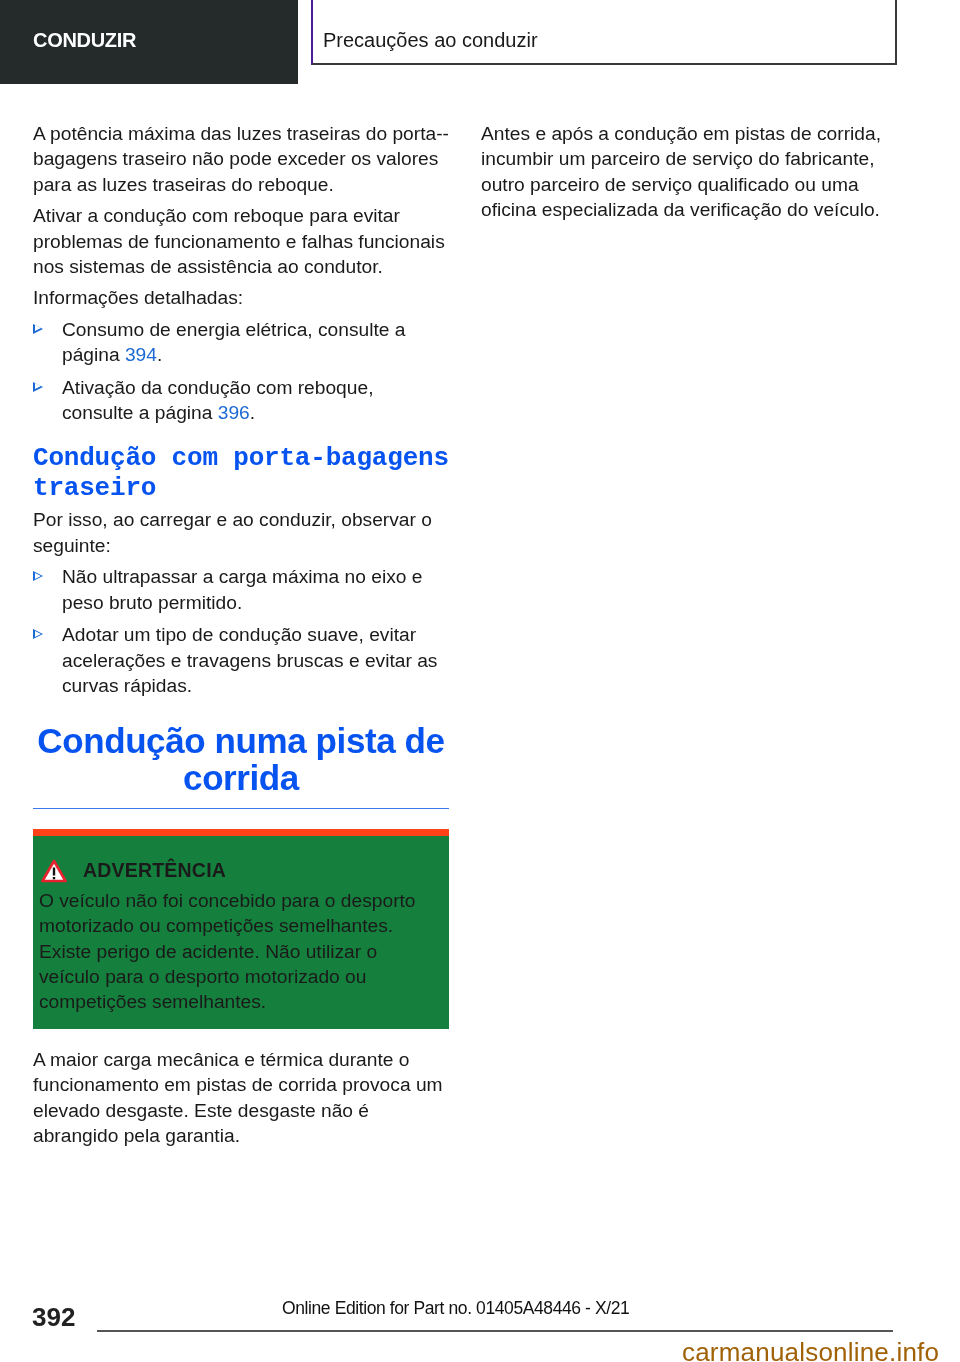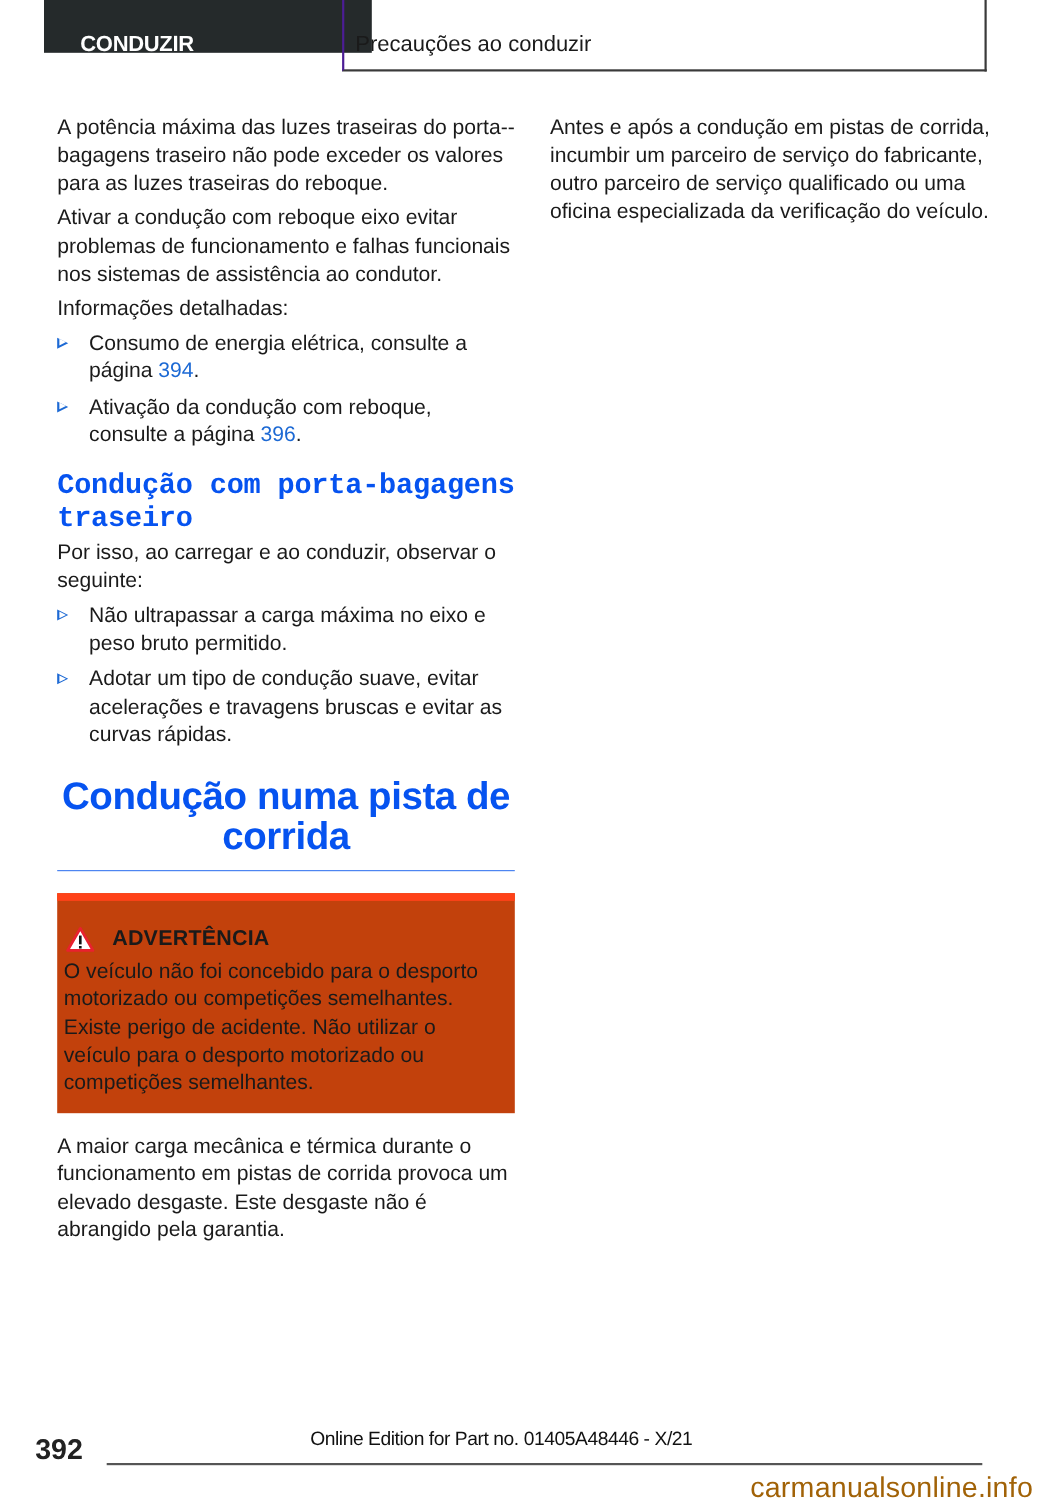--- a/index.html
+++ b/index.html
@@ -2,37 +2,36 @@
 <html><head>
 <meta charset="utf-8">
 <style>
   html, body { margin:0; padding:0; }
   body {
     width:960px; height:1362px; position:relative; overflow:hidden;
     background:#ffffff; color:#1a1a1a;
     font-family:"Liberation Sans", "DejaVu Sans", sans-serif;
   }
   .hdr-left {
-    position:absolute; left:0; top:0; width:298px; height:48px;
+    position:absolute; left:0; top:0; width:298px; height:84px;
     background:#252a2b;
-    margin-left:40px;
   }
   .hdr-left span {
     position:absolute; left:33px; top:29px; color:#ffffff;
     font-weight:bold; font-size:20px; letter-spacing:-0.3px;
   }
   .hdr-right {
     position:absolute; left:311px; top:0; width:582px; height:63px;
     border-left:2px solid #4c1d95; border-right:2px solid #3a3a3a; border-bottom:2px solid #3a3a3a;
     box-sizing:content-box;
   }
   .hdr-right span {
     position:absolute; left:10px; top:29px; font-size:20px; color:#1a1a1a;
   }
-  .col { position:absolute; top:104px; width:416px; font-size:19.2px; line-height:25.4px;margin-left:19px; }
+  .col { position:absolute; top:121px; width:416px; font-size:19.2px; line-height:25.4px; }
   .col.left { left:33px; }
   .col.right { left:481px; }
   p { margin:0 0 6px 0; }
   ul.tri { list-style:none; margin:0 0 6px 0; padding:0; }
   ul.tri li { position:relative; padding-left:29px; margin-bottom:7px; }
   ul.tri li .bullet {
     position:absolute; left:0; top:7px; width:0; height:0;
     border-top:5.5px solid transparent; border-bottom:5.5px solid transparent;
     border-left:10px solid #1c69d4;
   }
@@ -45,21 +44,21 @@
   h2.sub {
     color:#0653f0; font-weight:bold; font-size:26px; line-height:30px;
     margin:18px 0 4px 0; letter-spacing:-0.2px;font-family:Liberation Mono, monospace;
   }
   h1.main {
     color:#0653f0; font-weight:bold; font-size:35px; line-height:37px;
     margin:24px 0 0 0; letter-spacing:-0.4px;
     padding-bottom:12px; border-bottom:1.5px solid #3a78f0;text-align:center;
   }
   .warn {
-    margin-top:20px; background:#c2410c; border-top:7px solid #ff4218;
+    margin-top:20px; background:#15803d; border-top:7px solid #ff4218;
     padding:22px 6px 14px 6px; margin-bottom:18px;
   }
   .warn-head { display:flex; align-items:center; margin-bottom:4px; }
   .warn-head svg { width:26px; height:24px; margin-right:16px; margin-left:2px; }
   .warn-head span { font-weight:bold; font-size:19.5px; letter-spacing:0.2px; }
   .pagenum {
     position:absolute; left:32px; top:1302px; font-weight:bold; font-size:26px; color:#222;
   }
   .foot-line {
     position:absolute; left:97px; top:1330px; width:796px; height:2px; background:#555;
@@ -76,21 +75,21 @@
 
 <div class="hdr-left">
   <span>CONDUZIR</span>
 </div>
 <div class="hdr-right">
   <span>Precauções ao conduzir</span>
 </div>
 
 <div class="col left">
   <p>A potência máxima das luzes traseiras do porta--bagagens traseiro não pode exceder os valores para as luzes traseiras do reboque.</p>
-  <p>Ativar a condução com reboque eixo evitar problemas de funcionamento e falhas funcionais nos sistemas de assistência ao condutor.</p>
+  <p>Ativar a condução com reboque para evitar problemas de funcionamento e falhas funcionais nos sistemas de assistência ao condutor.</p>
   <p>Informações detalhadas:</p>
   <ul class="tri">
     <li>
       <span class="bullet"></span>
       <span>Consumo de energia elétrica, consulte a página </span><span class="link">394</span><span>.</span>
     </li>
     <li>
       <span class="bullet"></span>
       <span>Ativação da condução com reboque, consulte a página </span><span class="link">396</span><span>.</span>
     </li>

